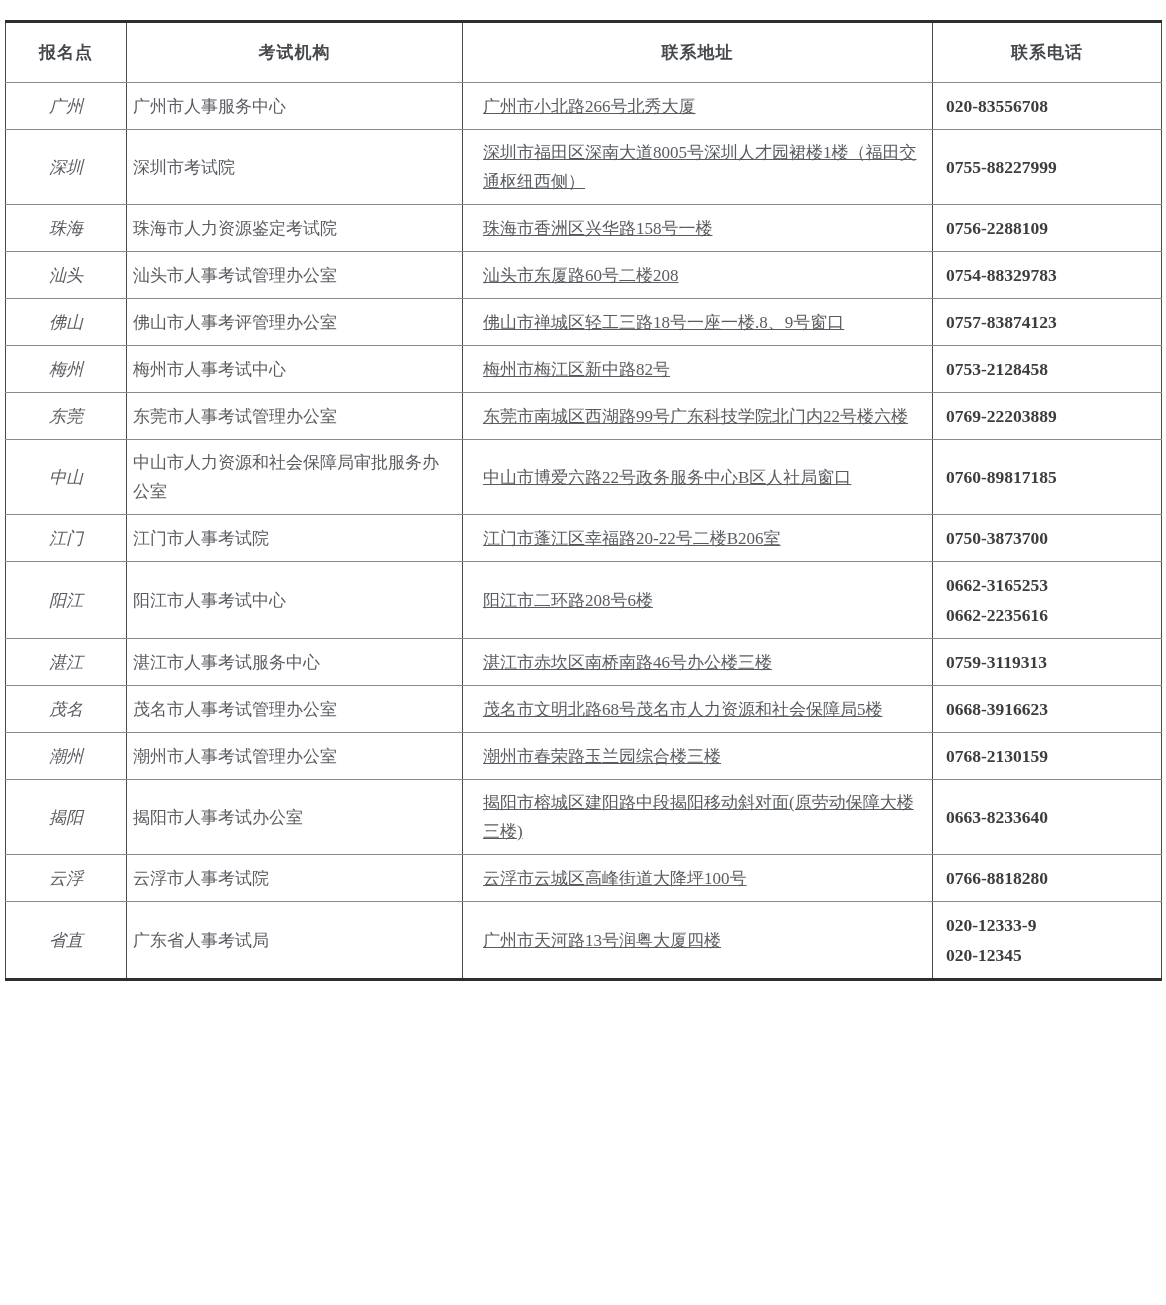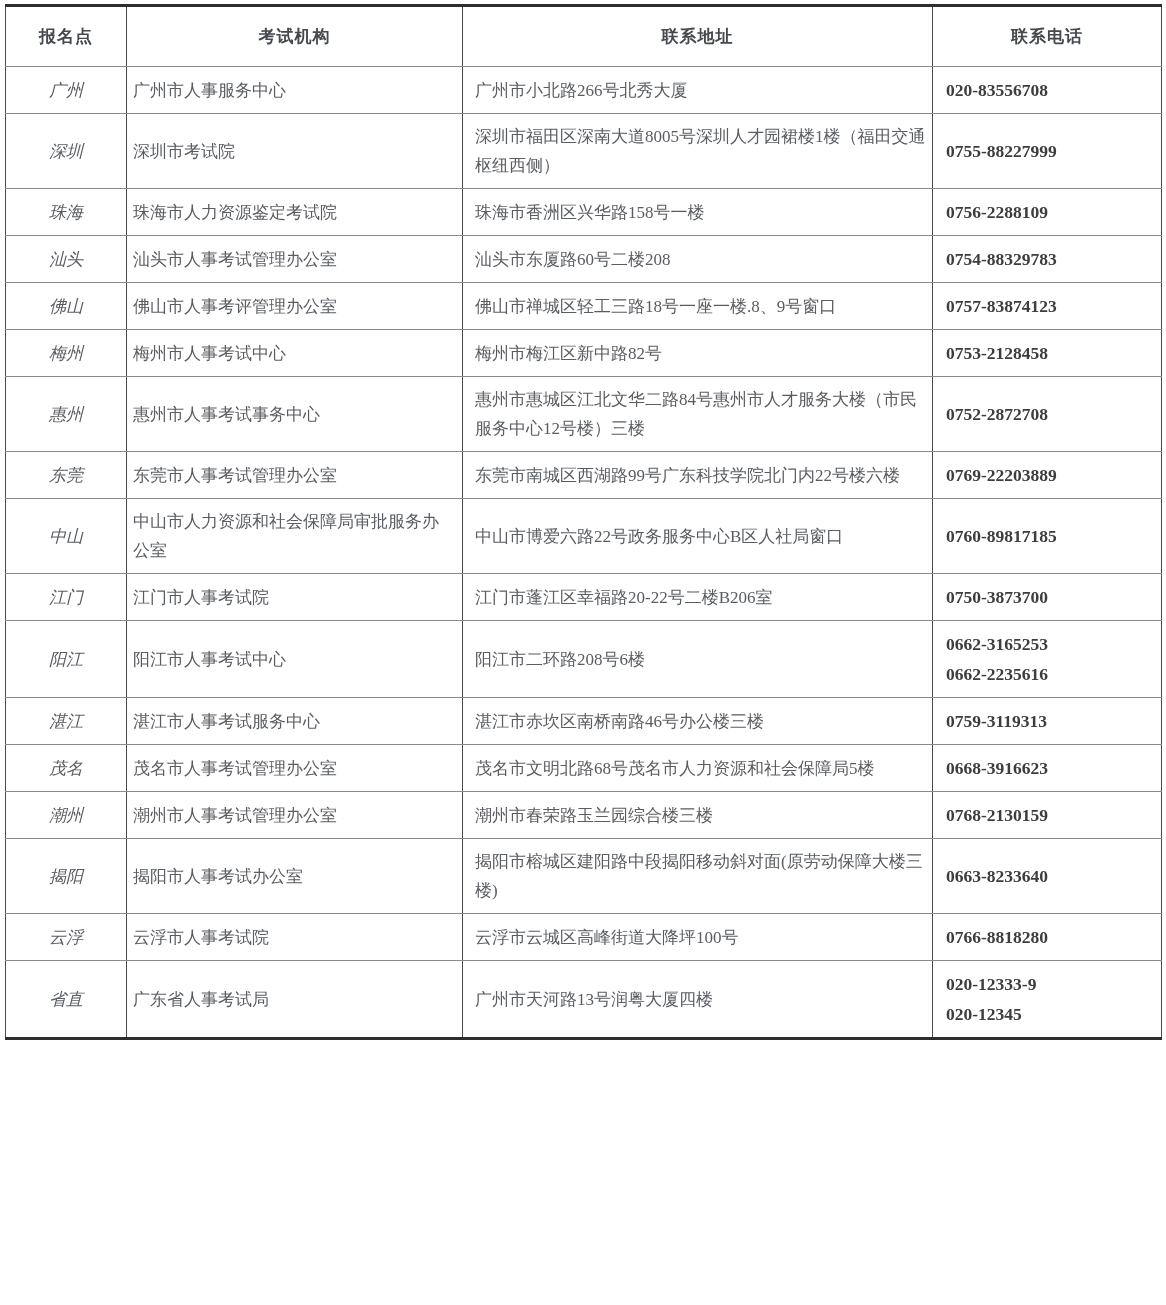--- a/index.html
+++ b/index.html
@@ -14,20 +14,21 @@
     padding: 4px 5px 6px 5px;
   }
   table.contact-table {
     width: 1156px;
     border-collapse: collapse;
     table-layout: fixed;
     border-top: 3px solid #2e2e2e;
     border-bottom: 3px solid #2e2e2e;
     border-left: 1px solid #4a4a4a;
     border-right: 1px solid #4a4a4a;
+    margin-top: 16px;
   }
   th, td {
     border-top: 1px solid #8a8a8a;
     border-bottom: 1px solid #8a8a8a;
     border-left: 1px solid #4a4a4a;
     border-right: 1px solid #4a4a4a;
     vertical-align: middle;
     box-sizing: border-box;
     word-break: break-all;
   }
@@ -48,22 +49,23 @@
     font-family: "Liberation Serif", "Liberation Sans", sans-serif;
   }
   td.cell-point {
     text-align: center;
     font-style: italic;
   }
   td.cell-org {
     padding-right: 12px;
   }
   td.cell-addr {
-    padding-left: 12px;
+    padding-left: 20px;
     padding-right: 6px;
+    text-decoration: underline;
   }
   td.cell-phone {
     padding-left: 13px;
     color: #3d3d3d;
     font-family: "Liberation Serif", serif;
     font-size: 17.5px;
   }
   td.cell-phone .phone-line {
     line-height: 30px;
     font-weight: bold;
@@ -131,28 +133,20 @@
   </tr>
         <tr>
     <td class="cell-point">梅州</td>
     <td class="cell-org">梅州市人事考试中心</td>
     <td class="cell-addr">梅州市梅江区新中路82号</td>
     <td class="cell-phone">
             <div class="phone-line">0753-2128458</div>
           </td>
   </tr>
         <tr>
-    <td class="cell-point">惠州</td>
-    <td class="cell-org">惠州市人事考试事务中心</td>
-    <td class="cell-addr">惠州市惠城区江北文华二路84号惠州市人才服务大楼（市民服务中心12号楼）三楼</td>
-    <td class="cell-phone">
-            <div class="phone-line">0752-2872708</div>
-          </td>
-  </tr>
-        <tr>
     <td class="cell-point">东莞</td>
     <td class="cell-org">东莞市人事考试管理办公室</td>
     <td class="cell-addr">东莞市南城区西湖路99号广东科技学院北门内22号楼六楼</td>
     <td class="cell-phone">
             <div class="phone-line">0769-22203889</div>
           </td>
   </tr>
         <tr>
     <td class="cell-point">中山</td>
     <td class="cell-org">中山市人力资源和社会保障局审批服务办公室</td>

